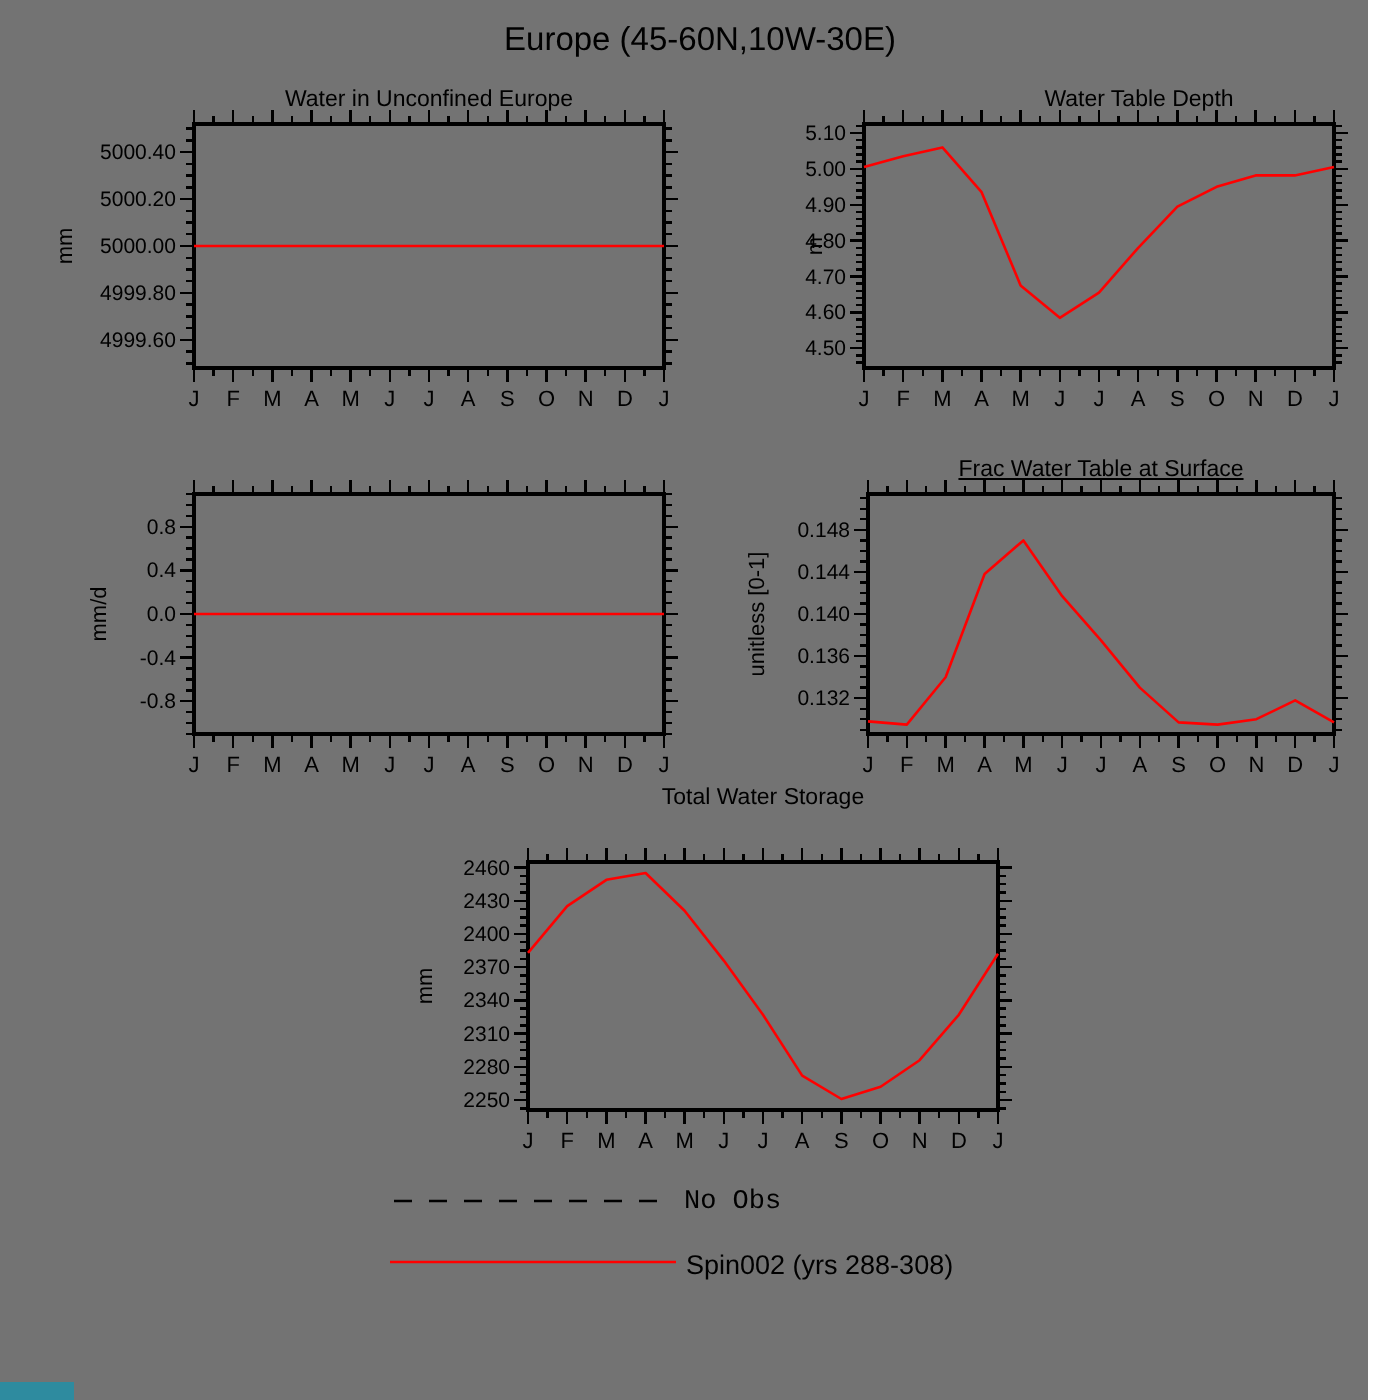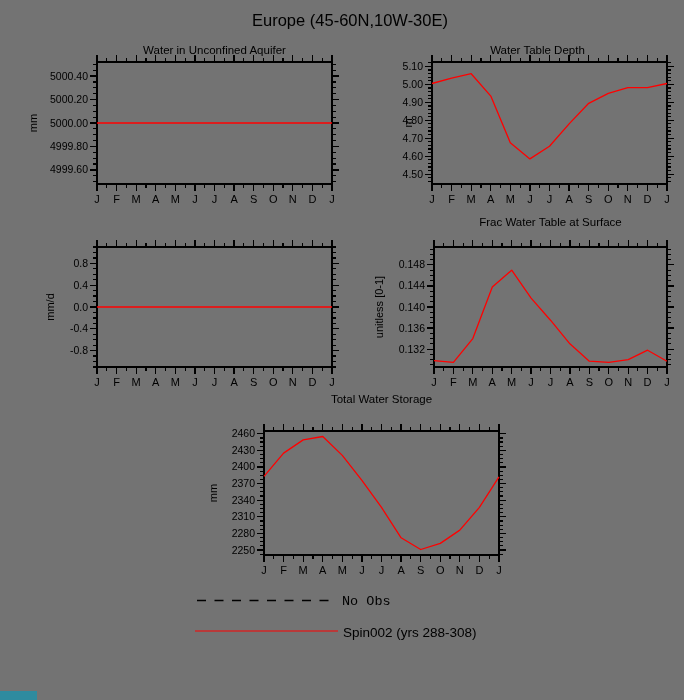--- a/index.html
+++ b/index.html
@@ -23,23 +23,23 @@
   svg text { font-family:"Liberation Sans", sans-serif; fill:#000; }
   .corner-badge { position:absolute; left:0; top:691px; width:37px; height:9px; }
 </style>
 </head>
 <body>
 
 <div class="figure">
 
   <div class="main-title">Europe (45-60N,10W-30E)</div>
 
-  <div class="panel-title" id="pt0" style="left: 97px; width: 235px; top: 44px;">Water in Unconfined Aquifer</div>
-  <div class="panel-title" id="pt1" style="left: 420px; width: 235px; top: 44px;">Water Table Depth</div>
-  <div class="panel-title" id="pt3" style="left: 434px; width: 233px; top: 216px;">Frac Water Table at Surface</div>
+  <div class="panel-title" id="pt0" style="left: 97px; width: 235px; top: 44px;">Water in Unconfined Europe</div>
+  <div class="panel-title" id="pt1" style="left: 452px; width: 235px; top: 44px;">Water Table Depth</div>
+  <div class="panel-title" id="pt3" style="left: 434px; width: 233px; top: 229px; text-decoration: underline;">Frac Water Table at Surface</div>
   <div class="panel-title" id="pt4" style="left: 264px; width: 235px; top: 393px;">Total Water Storage</div>
 
   <div class="ylabel" id="yl0" style="left: 33px; top: 123px;">mm</div>
   <div class="ylabel" id="yl1" style="left: 408px; top: 123px;">m</div>
   <div class="ylabel" id="yl2" style="left: 50px; top: 307px;">mm/d</div>
   <div class="ylabel" id="yl3" style="left: 379px; top: 307px;">unitless [0-1]</div>
   <div class="ylabel" id="yl4" style="left: 213px; top: 493px;">mm</div>
 
   <svg id="plot" width="700" height="700">
       <g>

